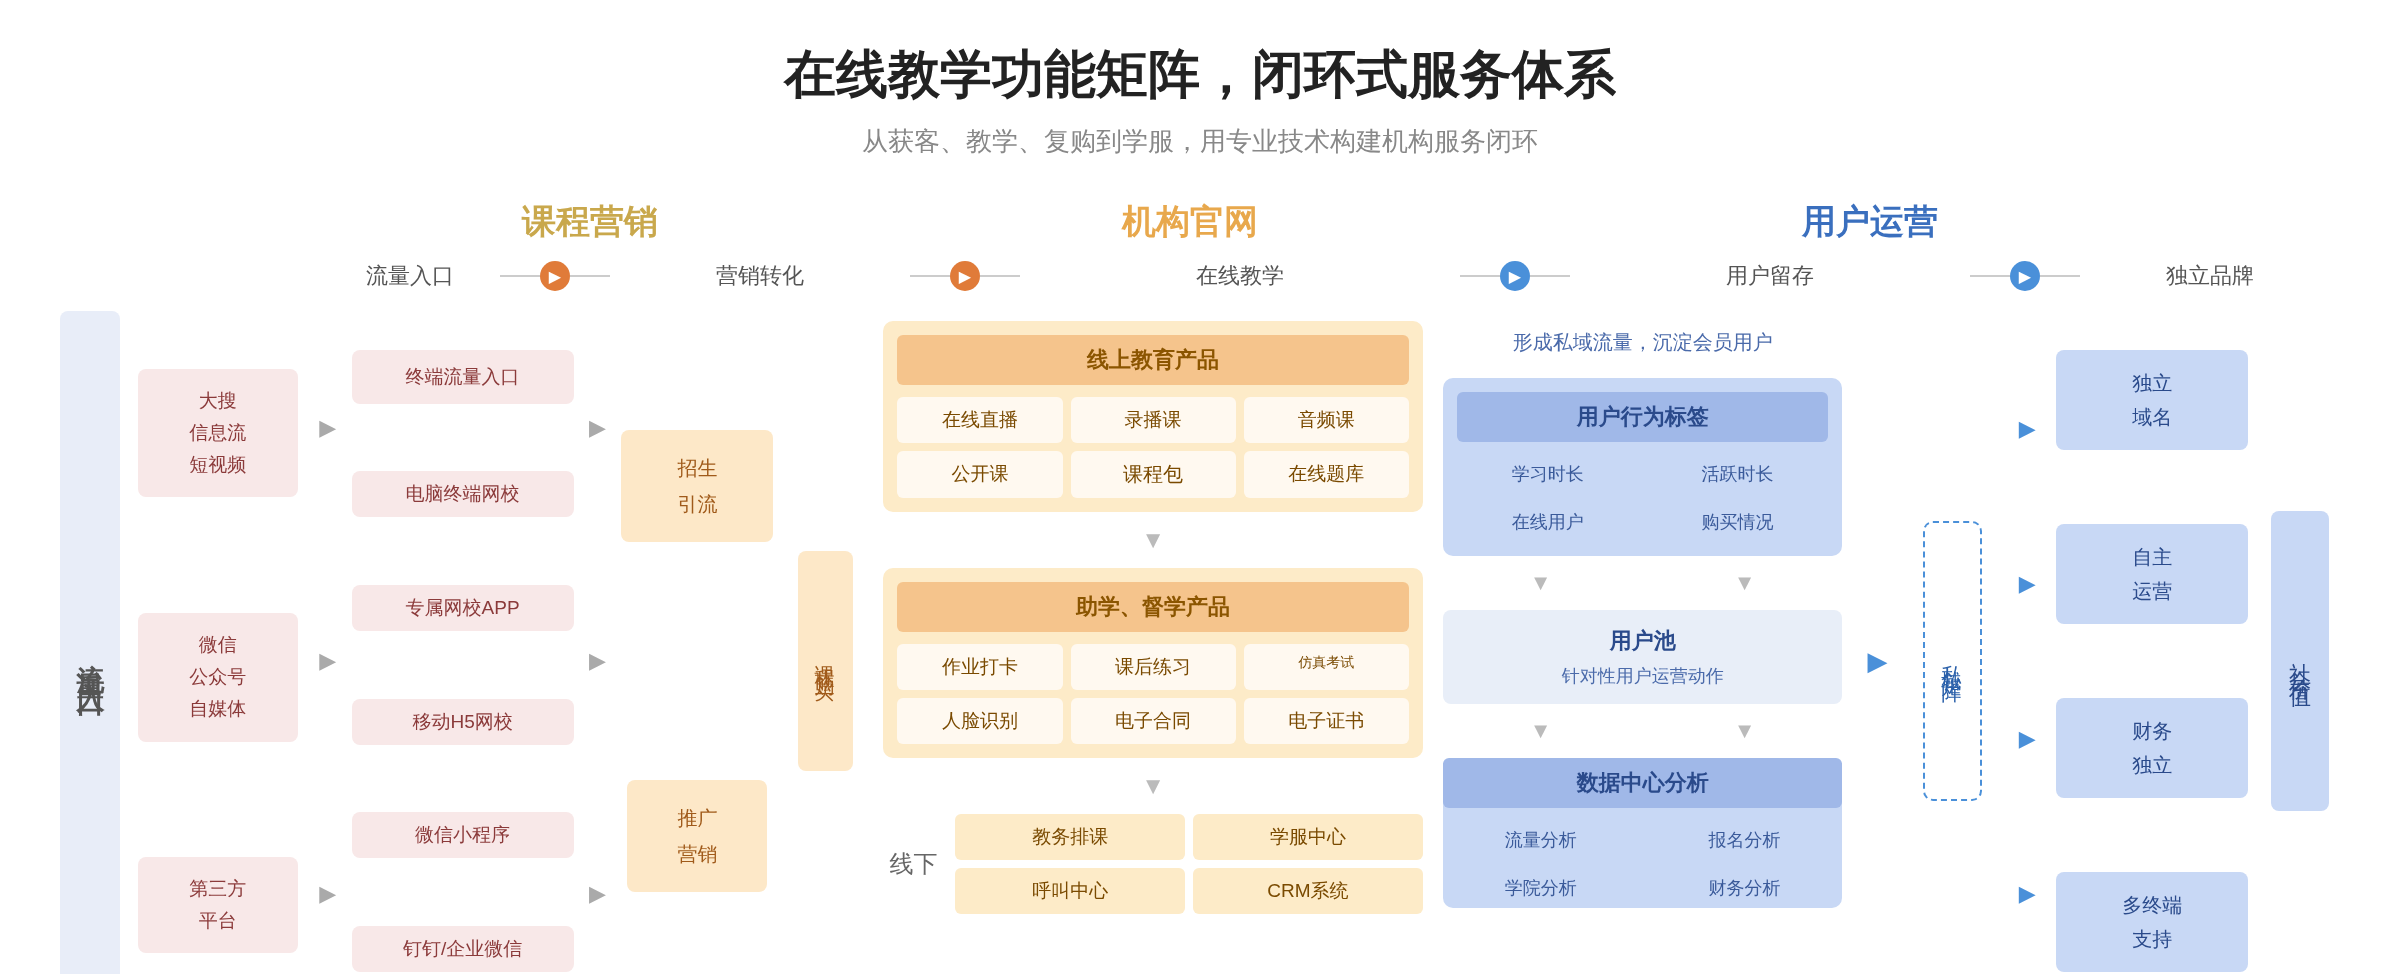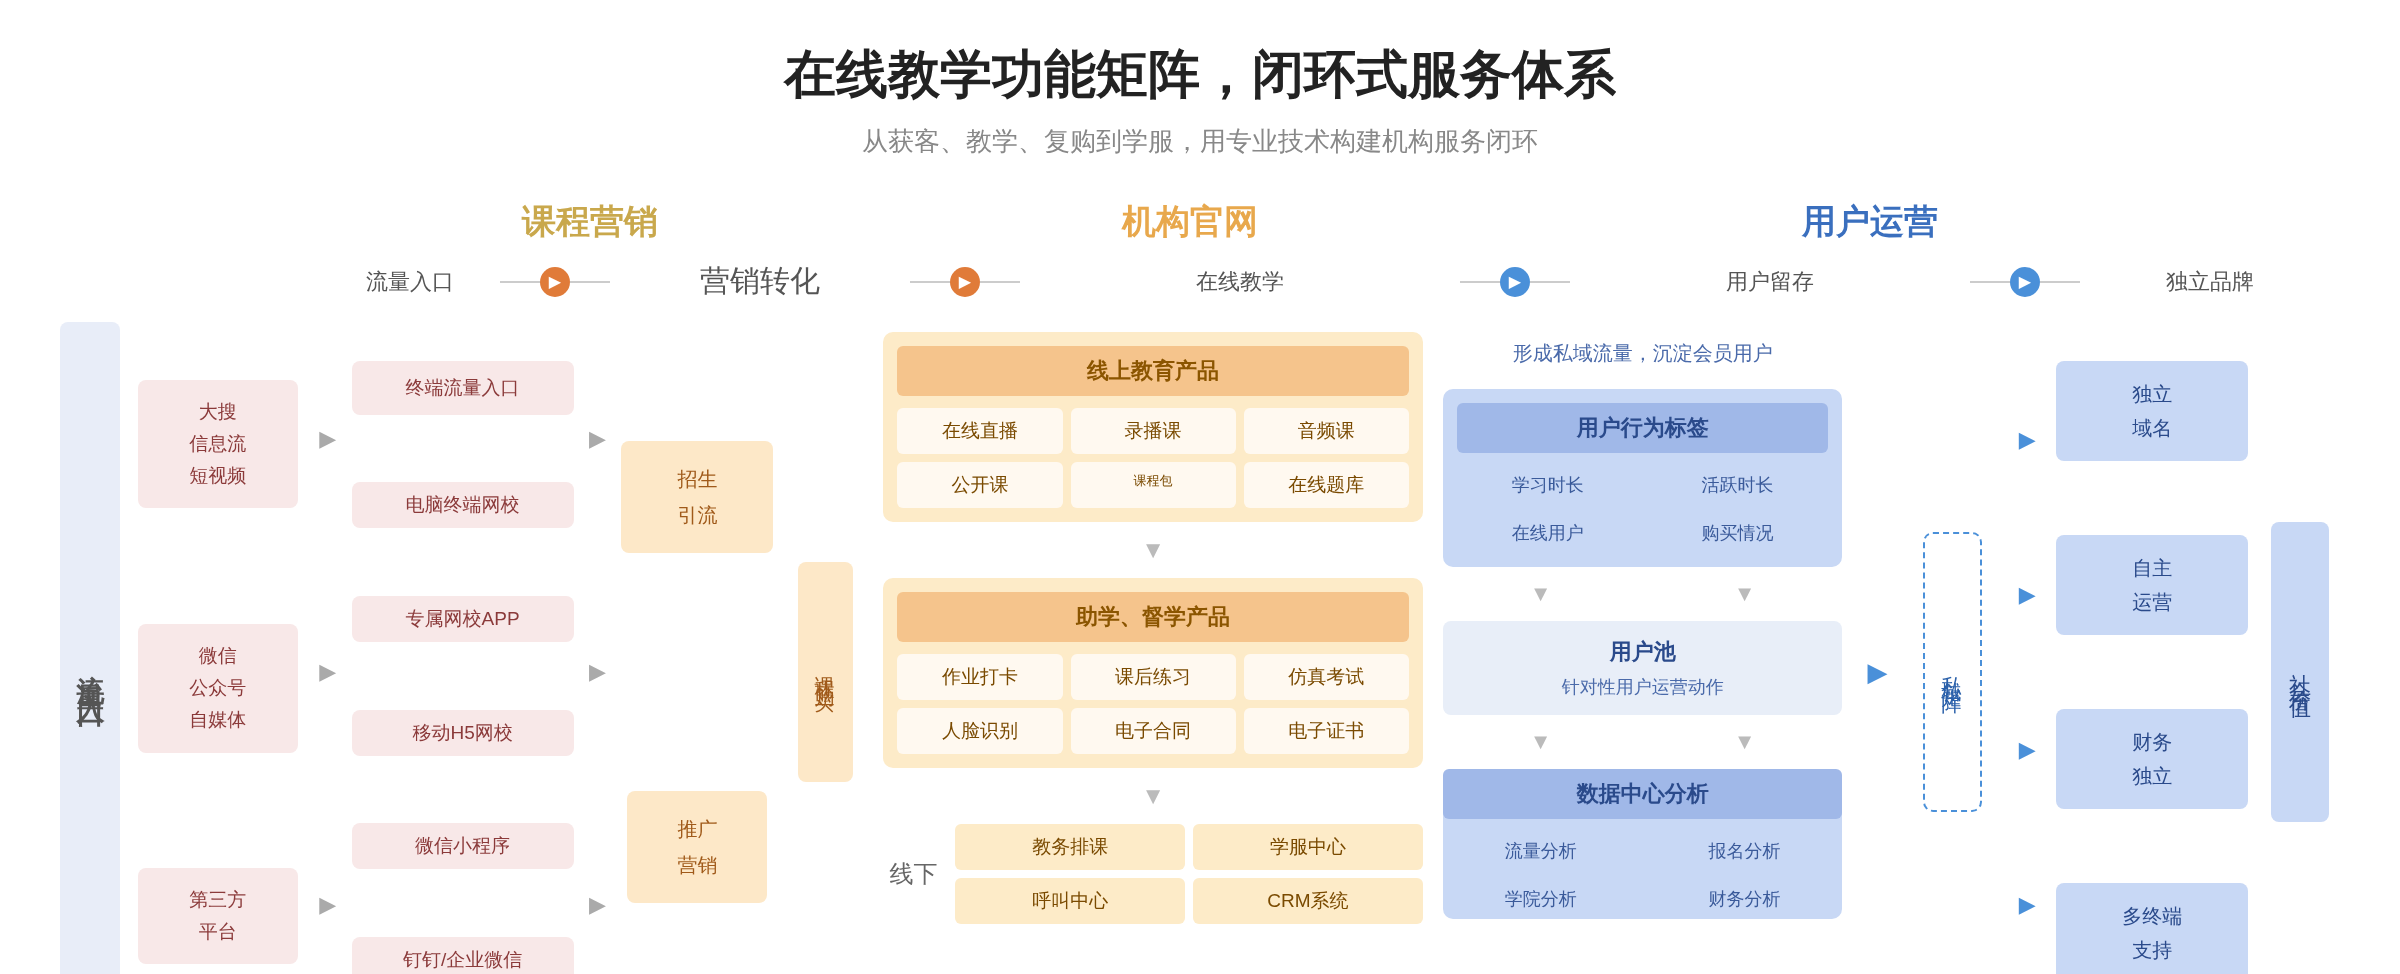--- a/index.html
+++ b/index.html
@@ -91,21 +91,21 @@
     </div>
   </div>
 
   <div style="display:flex; align-items:center; padding-left: 260px; margin-bottom: 20px; gap:0;">
 
     <div style="width:180px; text-align:center; font-size:22px; color:#555;">流量入口</div>
     <div style="width:40px; height:2px; background:#ccc;"></div>
     <div class="flow-dot-orange">▶</div>
     <div style="width:40px; height:2px; background:#ccc;"></div>
 
-    <div style="width:300px; text-align:center; font-size:30px; color:#555;">营销转化</div>
+    <div style="width:300px; text-align:center; font-size:22px; color:#555;">营销转化</div>
     <div style="width:40px; height:2px; background:#ccc;"></div>
     <div class="flow-dot-orange">▶</div>
     <div style="width:40px; height:2px; background:#ccc;"></div>
 
     <div style="width:440px; text-align:center; font-size:22px; color:#555;">在线教学</div>
     <div style="width:40px; height:2px; background:#ccc;"></div>
     <div class="flow-dot-blue">▶</div>
     <div style="width:40px; height:2px; background:#ccc;"></div>
 
     <div style="width:400px; text-align:center; font-size:22px; color:#555;">用户留存</div>
@@ -167,33 +167,33 @@
 
     <div style="width:560px; display:flex; flex-direction:column; gap:14px; padding:10px;">
 
       <div style="background:#fdebc8; border-radius:10px; padding:14px;">
         <div style="background:#f5c48c; border-radius:6px; padding:10px; font-size:22px; font-weight:600; color:#8b5500; text-align:center; margin-bottom:12px;">线上教育产品</div>
         <div style="display:grid; grid-template-columns:1fr 1fr 1fr; gap:8px;">
           <div style="background:#fff9f0; border-radius:6px; padding:10px; font-size:19px; color:#7a4a00; text-align:center;">在线直播</div>
           <div style="background:#fff9f0; border-radius:6px; padding:10px; font-size:19px; color:#7a4a00; text-align:center;">录播课</div>
           <div style="background:#fff9f0; border-radius:6px; padding:10px; font-size:19px; color:#7a4a00; text-align:center;">音频课</div>
           <div style="background:#fff9f0; border-radius:6px; padding:10px; font-size:19px; color:#7a4a00; text-align:center;">公开课</div>
-          <div style="background:#fff9f0; border-radius:6px; padding:10px; font-size:13px; color:#7a4a00; text-align:center;">课程包</div>
+          <div style="background:#fff9f0; border-radius:6px; padding:10px; font-size:20px; color:#7a4a00; text-align:center;">课程包</div>
           <div style="background:#fff9f0; border-radius:6px; padding:10px; font-size:19px; color:#7a4a00; text-align:center;">在线题库</div>
         </div>
       </div>
 
       <div style="text-align:center; font-size:24px; color:#bbb;">▼</div>
 
       <div style="background:#fdebc8; border-radius:10px; padding:14px;">
         <div style="background:#f5c48c; border-radius:6px; padding:10px; font-size:22px; font-weight:600; color:#8b5500; text-align:center; margin-bottom:12px;">助学、督学产品</div>
         <div style="display:grid; grid-template-columns:1fr 1fr 1fr; gap:8px;">
           <div style="background:#fff9f0; border-radius:6px; padding:10px; font-size:19px; color:#7a4a00; text-align:center;">作业打卡</div>
           <div style="background:#fff9f0; border-radius:6px; padding:10px; font-size:19px; color:#7a4a00; text-align:center;">课后练习</div>
-          <div style="background:#fff9f0; border-radius:6px; padding:10px; font-size:19px; color:#7a4a00; text-align:center;">仿真考试</div>
+          <div style="background:#fff9f0; border-radius:6px; padding:10px; font-size:14px; color:#7a4a00; text-align:center;">仿真考试</div>
           <div style="background:#fff9f0; border-radius:6px; padding:10px; font-size:19px; color:#7a4a00; text-align:center;">人脸识别</div>
           <div style="background:#fff9f0; border-radius:6px; padding:10px; font-size:19px; color:#7a4a00; text-align:center;">电子合同</div>
           <div style="background:#fff9f0; border-radius:6px; padding:10px; font-size:19px; color:#7a4a00; text-align:center;">电子证书</div>
         </div>
       </div>
 
       <div style="text-align:center; font-size:24px; color:#bbb;">▼</div>
 
       <div style="display:flex; align-items:center; gap:12px;">
         <div style="font-size:24px; color:#666; white-space:nowrap; min-width:60px; text-align:center;">线下</div>

